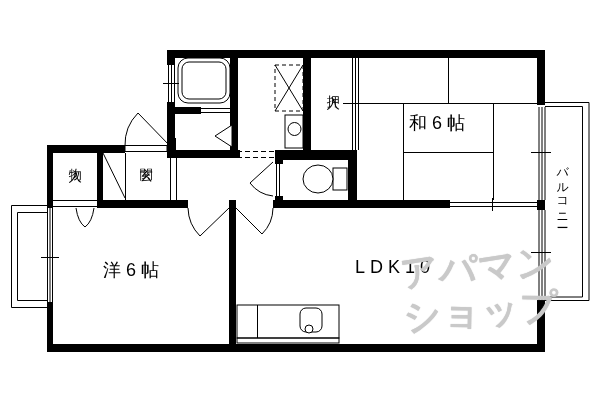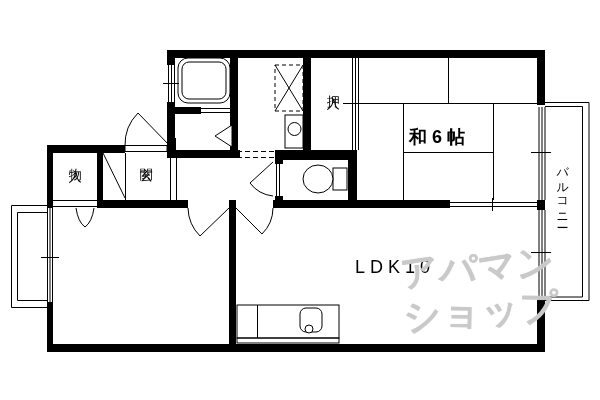--- a/index.html
+++ b/index.html
@@ -146,21 +146,22 @@
 
   <g fill="none" stroke="#000" stroke-width="1">
     <path d="M545,102.5 H589 V300.5 H545"></path>
     <path d="M545,106.5 H582.5 V297 H545"></path>
   </g>
 </svg>
 
 <div class="lbl v small" style="left:68px;top:158px;">物入</div>
 <div class="lbl v small" style="left:139px;top:157px;">玄関</div>
 <div class="lbl v small" style="left:326px;top:85px;">押入</div>
-<div class="lbl room" style="left:409px;top:128px;font-weight:bold;">和6帖</div>
+<div class="lbl room" style="left:409px;top:114px;">和6帖</div>
+<div class="lbl room" style="left:103px;top:261px;">洋6帖</div>
 <div class="lbl room" style="left:355px;top:258px;text-align:right;">LDK10</div>
 <div class="lbl v balc" style="left:556px;top:158px;">バルコニー</div>
 
 <div class="watermark" style="color: rgb(201, 201, 201);">
   <span class="wm-line"><span style="transform: rotate(-5deg);">ア</span><span style="transform: rotate(5deg);">パ</span><span style="transform: rotate(-5deg);">マ</span><span style="transform: rotate(5deg);">ン</span></span>
   <span class="wm-line"><span style="transform: rotate(-5deg);">シ</span><span style="transform: rotate(5deg);">ョ</span><span style="transform: rotate(-5deg);">ッ</span><span style="transform: rotate(5deg);">プ</span></span>
 </div>
 
 </div>
 

